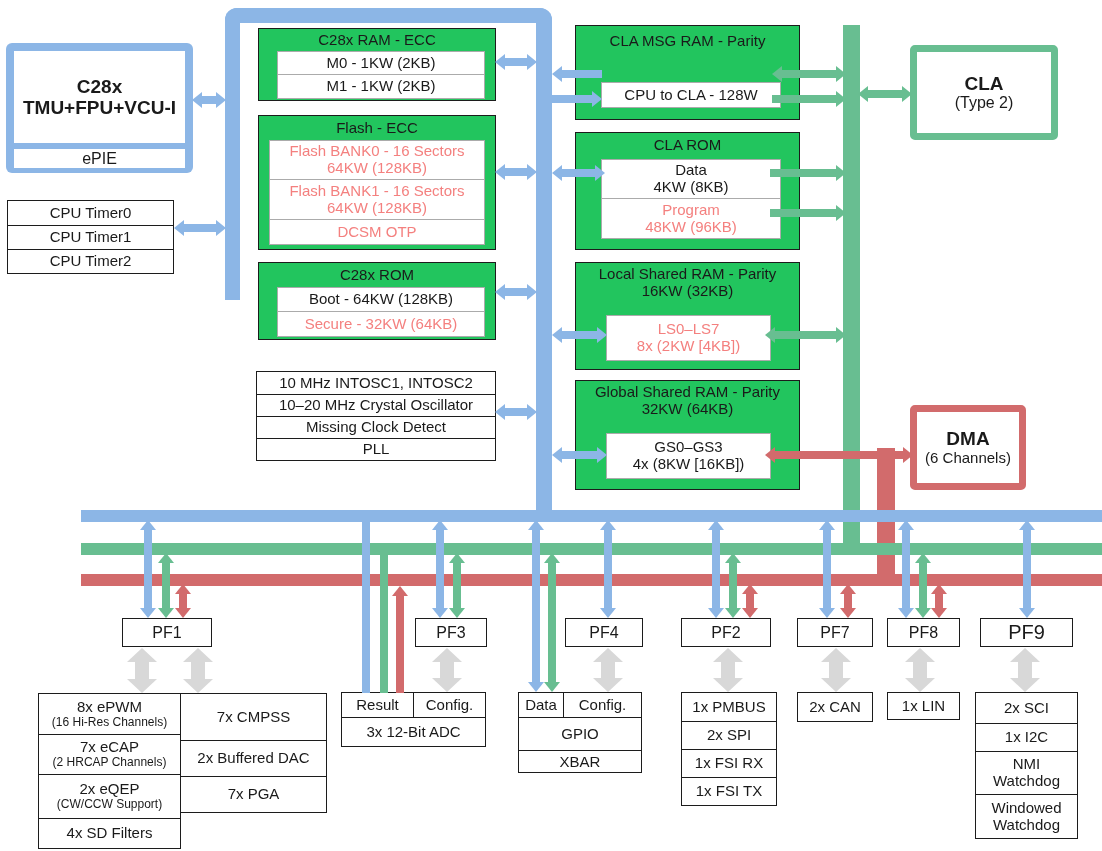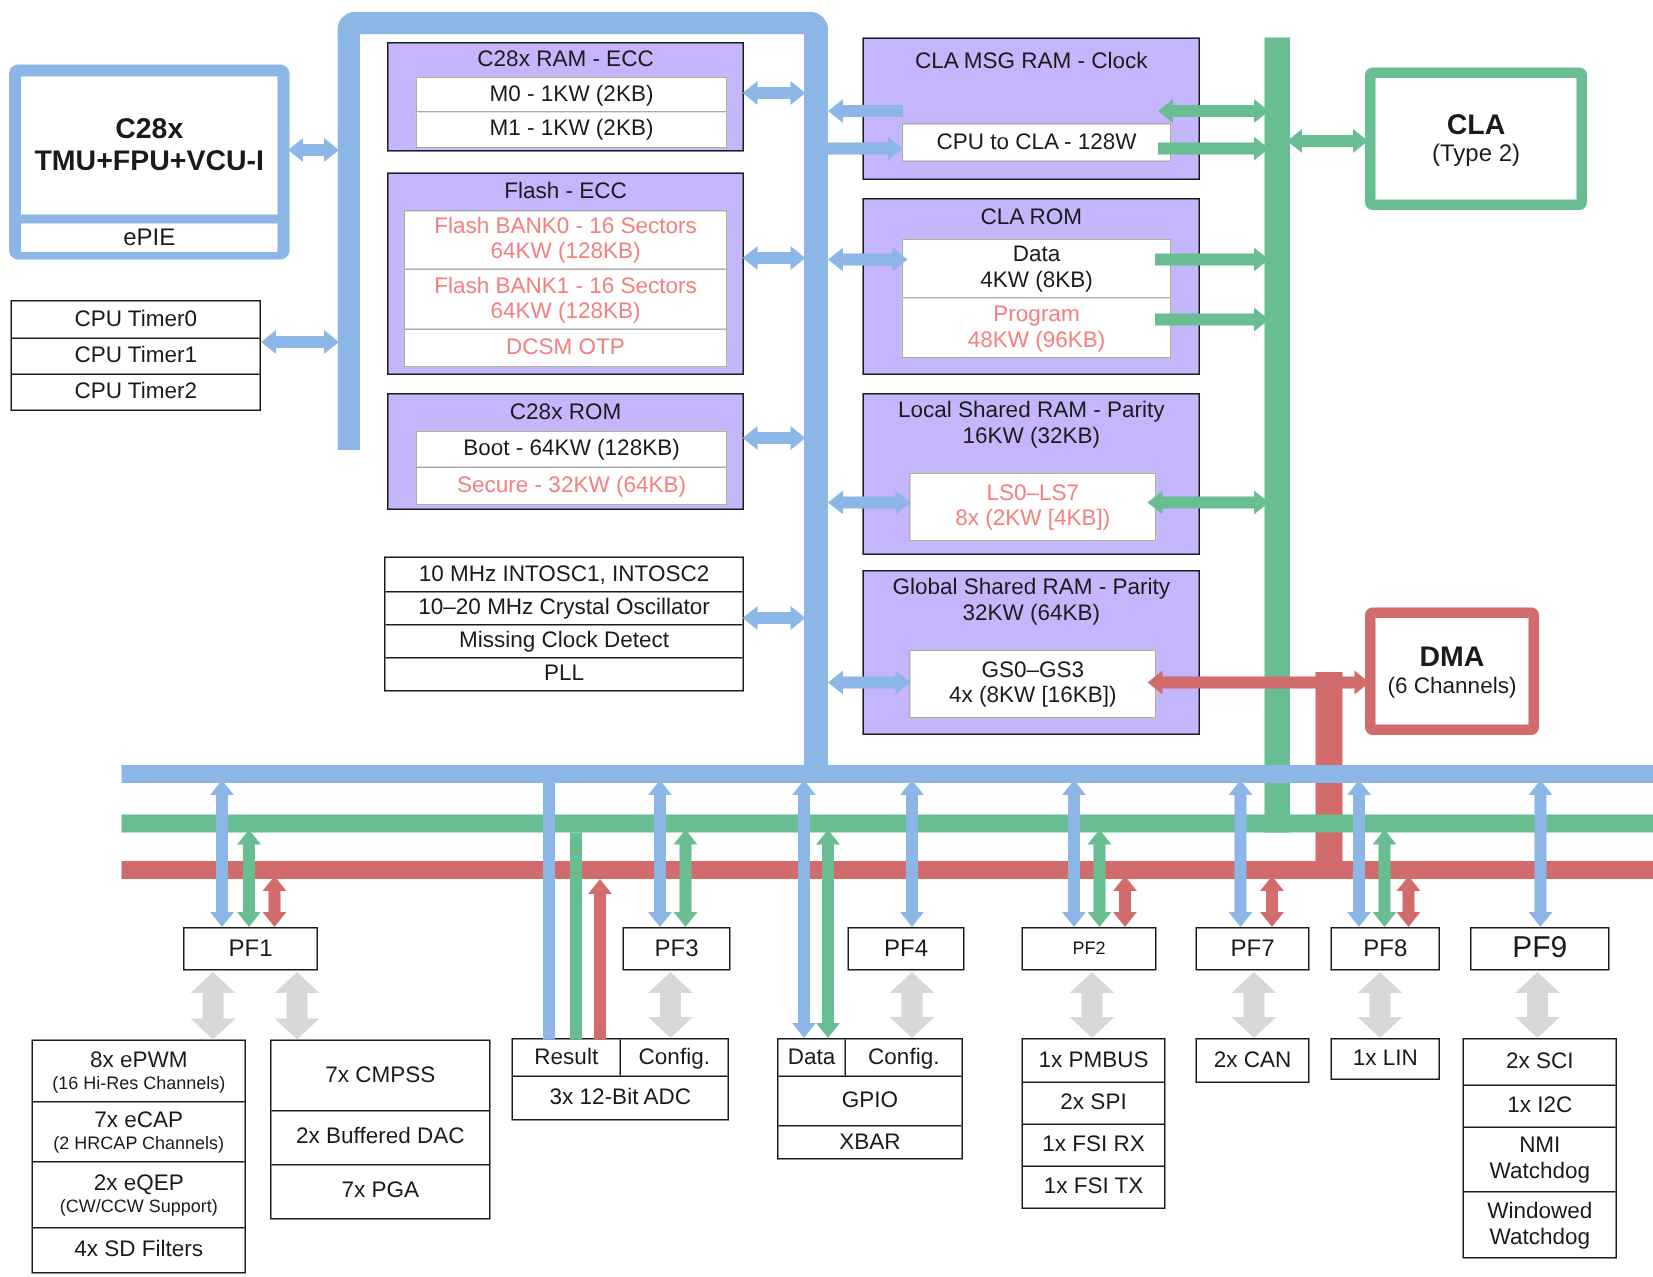--- a/index.html
+++ b/index.html
@@ -2,21 +2,21 @@
 <html><head>
 <meta charset="utf-8">
 <style>
   html,body{margin:0;padding:0;background:#fff}
   .stage{position:relative;width:1102px;height:851px;background:#fff;
          font-family:"Liberation Sans",sans-serif;font-size:15px;color:#1a1a1a;
          line-height:1.12;overflow:hidden}
   .abs{position:absolute}
   
   .b{position:absolute;box-sizing:border-box;border:1.6px solid #1c1c1c;background:#fff}
-  .gb{background:#c4b5fd}
+  .gb{background:#22c55e}
   .t{display:flex;align-items:center;justify-content:center;text-align:center}
   .col{display:flex;flex-direction:column}
   .col>div{flex:none;box-sizing:border-box;border-top:1.6px solid #1c1c1c;display:flex;
            flex-direction:column;align-items:center;justify-content:center;text-align:center}
   .col>div:first-child{border-top:none}
   .ib{position:absolute;box-sizing:border-box;border:1px solid #ABABAB;background:#fff;
       display:flex;flex-direction:column;align-items:center;justify-content:center;text-align:center}
   .icol{display:flex;flex-direction:column;position:absolute}
   .icol>div{flex:none;box-sizing:border-box;border:1px solid #ABABAB;border-top:none;background:#fff;
             display:flex;flex-direction:column;align-items:center;justify-content:center;text-align:center}
@@ -147,21 +147,21 @@
     <div style="height:22px">
         <span>Missing Clock Detect</span>
       </div>
     <div style="height:22px">
         <span>PLL</span>
       </div>
   </div>
 
   <div class="b gb" style="left:575px;top:25px;width:225px;height:95px">
     <div class="t" style="height:30px">
-        <span>CLA MSG RAM - Clock</span>
+        <span>CLA MSG RAM - Parity</span>
       </div>
     <div class="ib" style="left:25px;width:180px;top:56px;height:26px">
       <span>CPU to CLA - 128W</span>
       </div>
   </div>
 
   <div class="b gb" style="left:575px;top:132px;width:225px;height:118px">
     <div class="t" style="height:24px">
         <span>CLA ROM</span>
       </div>
@@ -212,34 +212,34 @@
 
   <div class="b t" style="left:122px;top:618px;width:90px;height:29px;font-size:16px">
       <span>PF1</span>
     </div>
   <div class="b t" style="left:415px;top:618px;width:72px;height:29px;font-size:16px">
       <span>PF3</span>
     </div>
   <div class="b t" style="left:565px;top:618px;width:78px;height:29px;font-size:16px">
       <span>PF4</span>
     </div>
-  <div class="b t" style="left:681px;top:618px;width:90px;height:29px;font-size:12px">
+  <div class="b t" style="left:681px;top:618px;width:90px;height:29px;font-size:16px">
       <span>PF2</span>
     </div>
   <div class="b t" style="left:797px;top:618px;width:76px;height:29px;font-size:16px">
       <span>PF7</span>
     </div>
   <div class="b t" style="left:887px;top:618px;width:73px;height:29px;font-size:16px">
       <span>PF8</span>
     </div>
   <div class="b t" style="left:980px;top:618px;width:93px;height:29px;font-size:20px">
       <span>PF9</span>
     </div>
 
-  <div class="b col" style="left:21px;top:693px;width:143px">
+  <div class="b col" style="left:38px;top:693px;width:143px">
     <div style="height:40px">
       <span>8x ePWM</span>
         <span class="sm">(16 Hi-Res Channels)</span>
       </div>
     <div style="height:40px">
       <span>7x eCAP</span>
         <span class="sm">(2 HRCAP Channels)</span>
       </div>
     <div style="height:44px">
       <span>2x eQEP</span>

